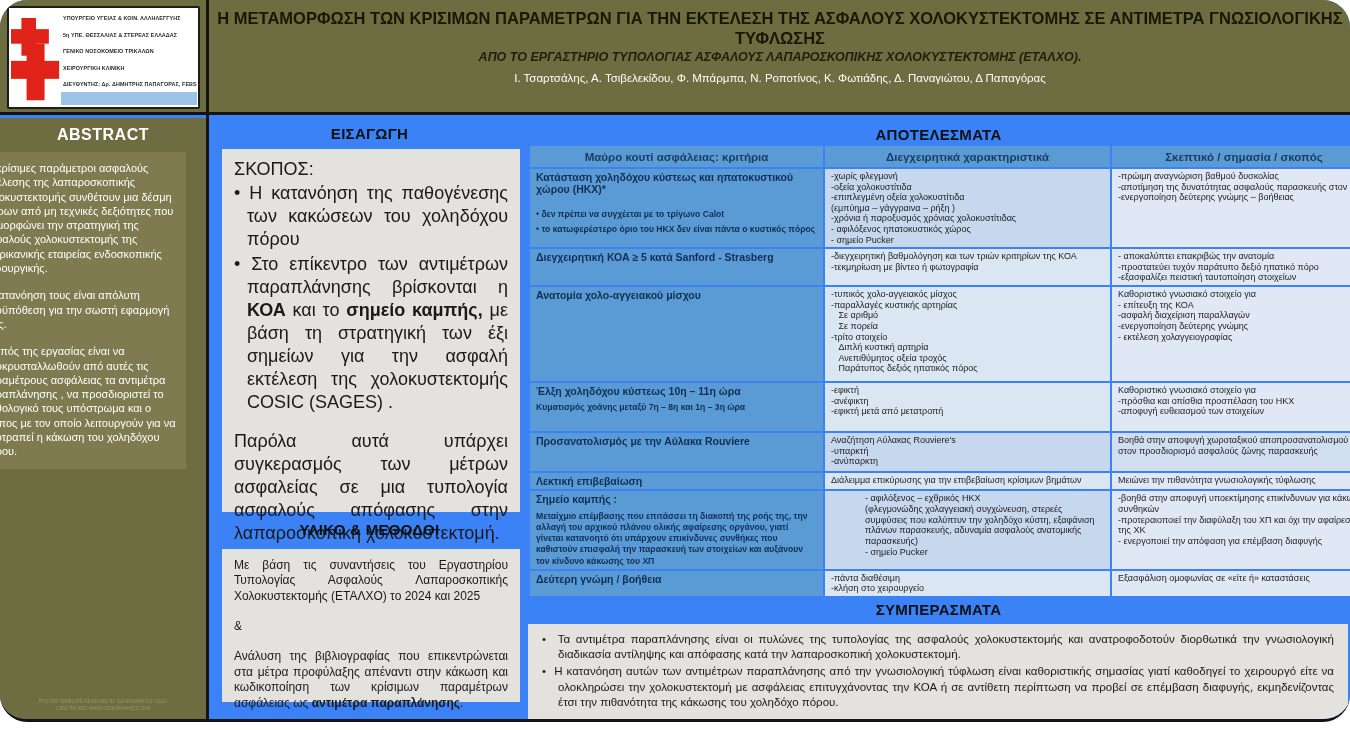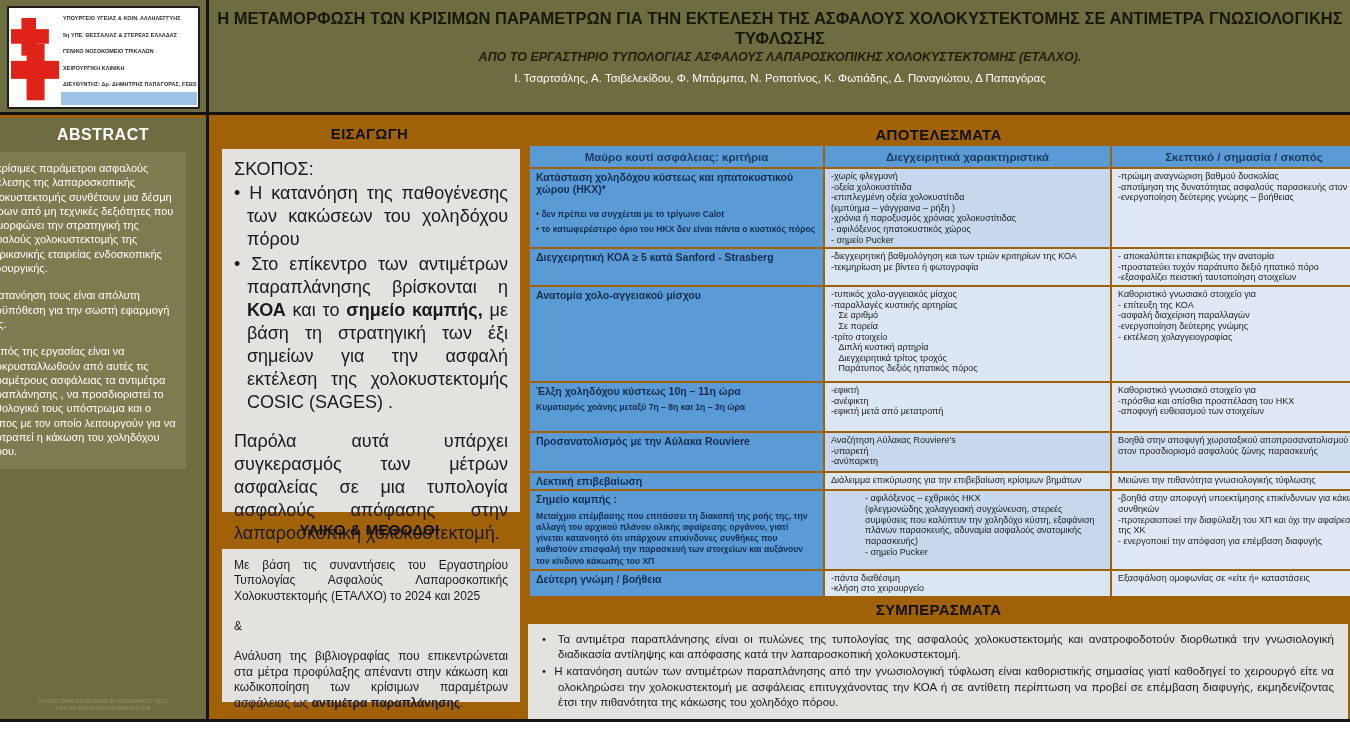--- a/index.html
+++ b/index.html
@@ -1,17 +1,17 @@
 <!DOCTYPE html>
 <html lang="el"><head>
 <meta charset="utf-8">
 <style>
   html,body{margin:0;padding:0;background:#ffffff;font-family:"Liberation Sans",sans-serif;}
   .page{position:relative;width:1350px;height:730px;background:#ffffff;overflow:hidden;}
-  .poster{position:absolute;left:0;top:0;width:1350px;height:719px;background:#a16207;border-bottom:3px solid #131313;overflow:hidden;}
+  .poster{position:absolute;left:0;top:0;width:1350px;height:719px;background:#3b82f6;border-bottom:3px solid #131313;overflow:hidden;border-radius:27px;}
 
   
   .top-band{position:absolute;left:0;top:0;width:1350px;height:115px;background:#6e6c41;border-bottom:3px solid #131313;box-sizing:border-box;}
   .v-divider{position:absolute;left:206px;top:0;width:3px;height:719px;background:#131313;z-index:40;}
 
   .logo-box{position:absolute;left:7px;top:6px;width:193px;height:103px;background:#ffffff;border:2px solid #1d1d1d;border-radius:2px;box-sizing:border-box;overflow:hidden;}
   .logo-cross{position:absolute;left:2px;top:10px;}
   .org-lines{position:absolute;left:54px;top:7px;width:132px;height:72px;display:flex;flex-direction:column;justify-content:space-between;}
   .org-line{font-size:5.4px;font-weight:bold;color:#2b2b2b;letter-spacing:.1px;white-space:nowrap;}
   .logo-bar{position:absolute;left:52px;top:84px;width:136px;height:13px;background:#9dc3e6;}
@@ -179,21 +179,21 @@
             <td class="c1">
               <div class="c1-title">Ανατομία χολο-αγγειακού μίσχου</div>
             </td>
             <td style="background: rgb(219, 230, 243); margin-top: 12px;">
               <div class="cell-line">-τυπικός χολο-αγγειακός μίσχος</div>
               <div class="cell-line">-παραλλαγές κυστικής αρτηρίας</div>
               <div class="cell-line">   Σε αριθμό</div>
               <div class="cell-line">   Σε πορεία</div>
               <div class="cell-line">-τρίτο στοιχείο</div>
               <div class="cell-line">   Διπλή κυστική αρτηρία</div>
-              <div class="cell-line">   Διεγχειρητικά τρίτος τροχός</div>
+              <div class="cell-line">   Ανεπιθύμητος οξεία τροχός</div>
               <div class="cell-line">   Παράτυπος δεξιός ηπατικός πόρος</div>
             </td>
             <td style="background: rgb(223, 232, 244);">
               <div class="cell-line">Καθοριστικό γνωσιακό στοιχείο για</div>
               <div class="cell-line">- επίτευξη της ΚΟΑ</div>
               <div class="cell-line">-ασφαλή διαχείριση παραλλαγών</div>
               <div class="cell-line">-ενεργοποίηση δεύτερης γνώμης</div>
               <div class="cell-line">- εκτέλεση χολαγγειογραφίας</div>
             </td>
           </tr>

